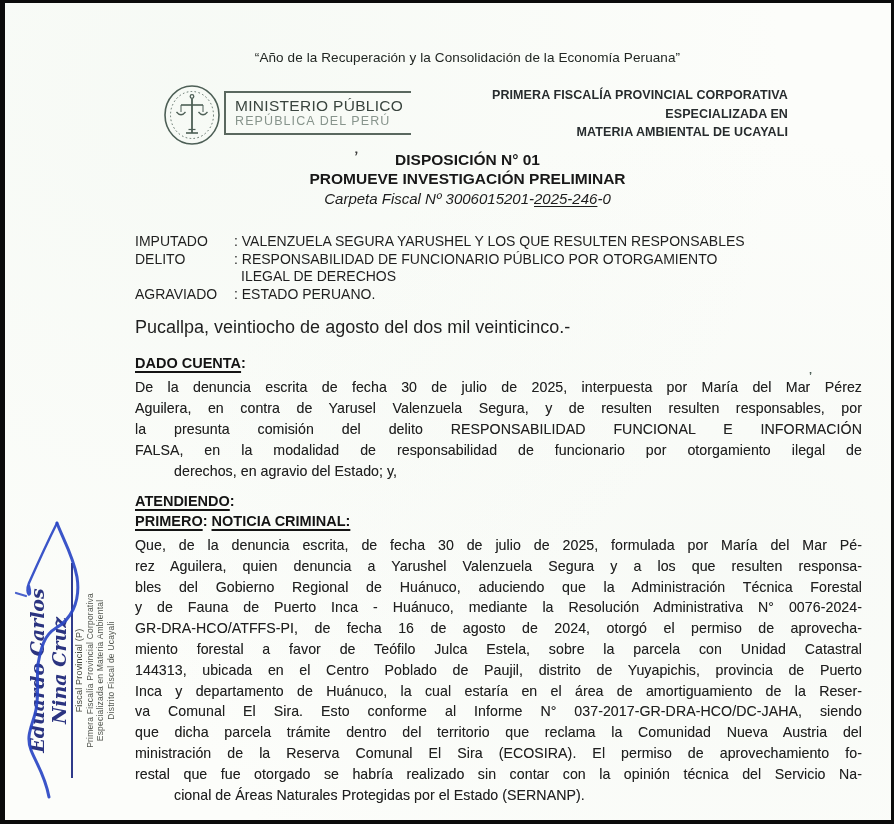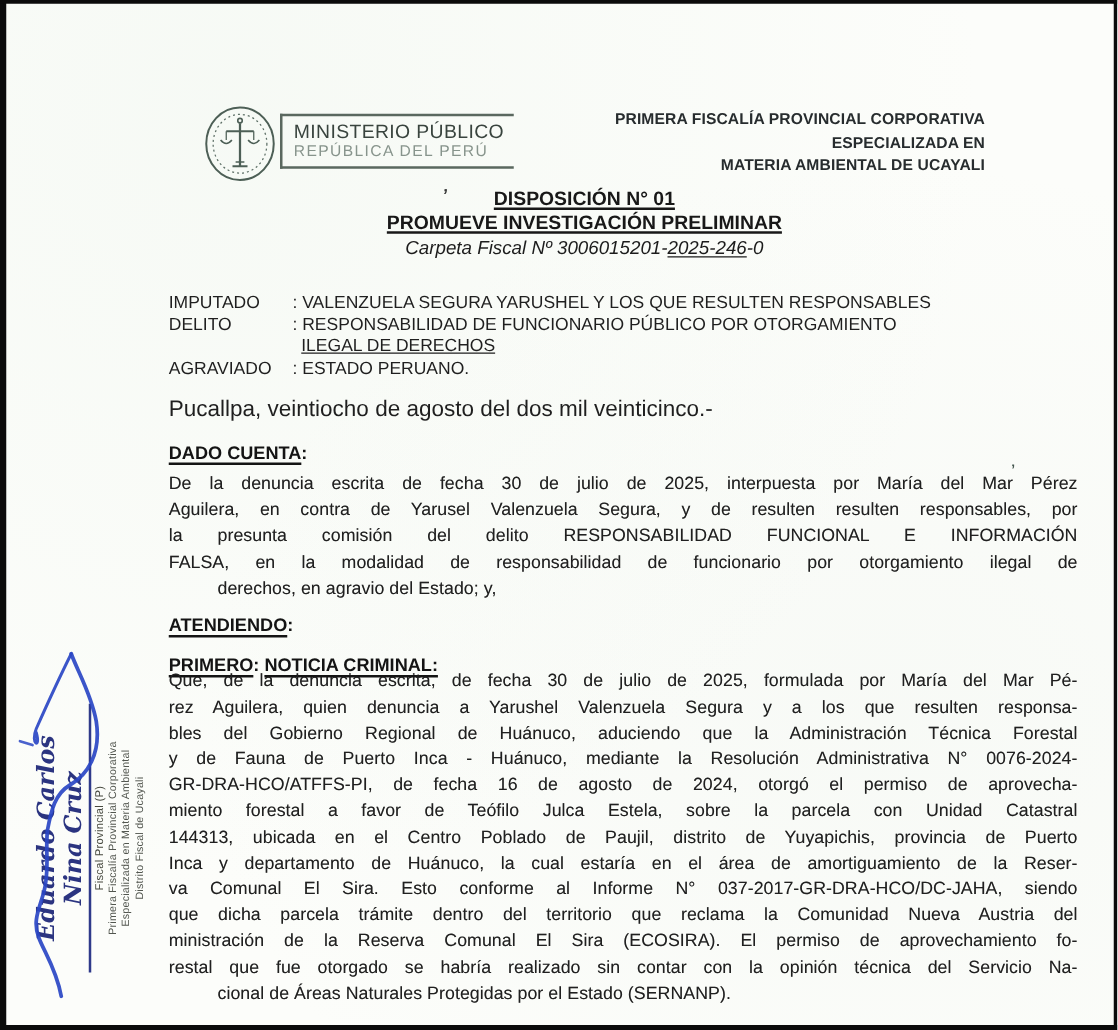--- a/index.html
+++ b/index.html
@@ -25,36 +25,36 @@
     border-top:2px solid #5a685f;border-bottom:2px solid #5a685f;border-left:2px solid #5a685f;
     padding:4px 8px 4px 9px;}
   .logo-title{font-size:15.5px;font-weight:normal;color:#39443e;letter-spacing:.3px;line-height:17px;}
   .logo-sub{font-size:12.5px;color:#87948c;letter-spacing:1.1px;line-height:15px;}
 
   .office{position:absolute;left:430px;top:86px;width:358px;text-align:right;
     font-size:12.5px;font-weight:600;color:#272c2e;line-height:18.5px;letter-spacing:.1px;}
 
   .titleblock{position:absolute;left:135px;top:151px;width:665px;text-align:center;}
   .t-line{font-size:15.5px;font-weight:bold;color:#181818;line-height:18.5px;
-    text-decoration:underline;text-decoration-thickness:1.6px;text-underline-offset:2px;}
+    text-decoration-thickness:1.6px;text-underline-offset:2px;}
   .t-case{font-size:15px;font-style:italic;color:#1c1c1c;line-height:20px;margin-top:1px;}
   .t-case u{text-decoration-thickness:1.4px;text-underline-offset:2px;}
 
   .parties{position:absolute;left:135px;top:233px;width:727px;font-size:14px;line-height:17.6px;}
   .p-row{white-space:nowrap;}
   .p-label{display:inline-block;width:99px;}
-  .p-indent{padding-left:106px;text-decoration:underline;}
+  .p-indent{padding-left:106px;}
 
   .dateline{position:absolute;left:135px;top:317px;font-size:18px;}
 
   .head{font-size:14.5px;font-weight:bold;color:#141414;}
   .head u{text-decoration-thickness:1.6px;text-underline-offset:2.5px;}
   .head-dado{position:absolute;left:135px;top:355px;}
   .head-aten{position:absolute;left:135px;top:493px;}
-  .head-prim{position:absolute;left:135px;top:525px;}
+  .head-prim{position:absolute;left:135px;top:513px;}
 
   .para{position:absolute;left:135px;width:727px;font-size:14.2px;color:#202020;
     letter-spacing:.05px;text-shadow:0 0 .4px rgba(0,0,0,.28);}
   .para1{top:377px;line-height:21px;}
   .para2{top:535px;line-height:20.8px;}
   .jline{text-align:justify;text-align-last:justify;}
   .jline.last{text-align-last:left;margin-left:39px;}
 
   .mark{position:absolute;color:#3a3a3a;font-weight:bold;}
   .mark1{left:354px;top:148px;font-size:14px;transform:rotate(8deg);}
@@ -71,20 +71,21 @@
 </head>
 <body>
 
 <div class="page">
 
   <div class="edge edge-left"></div>
   <div class="edge edge-top"></div>
   <div class="edge edge-right"></div>
   <div class="edge edge-bottom"></div>
 
+  <div class="quote">“Año de la Recuperación y la Consolidación de la Economía Peruana”</div>
 
   <div class="seal">
     <svg width="60" height="64" viewBox="0 0 60 64">
       <ellipse cx="30" cy="32" rx="27" ry="29" fill="none" stroke="#4d5f56" stroke-width="1.6"></ellipse>
       <ellipse cx="30" cy="32" rx="21.5" ry="23.5" fill="none" stroke="#5d6f66" stroke-width="1" stroke-dasharray="1.6 2.4"></ellipse>
       <circle cx="30" cy="13.5" r="1.8" fill="none" stroke="#4d5f56" stroke-width="1.3"></circle>
       <line x1="30" y1="15.5" x2="30" y2="50" stroke="#4d5f56" stroke-width="1.8"></line>
       <line x1="19" y1="22" x2="41" y2="22" stroke="#4d5f56" stroke-width="1.6"></line>
       <line x1="19" y1="22" x2="19" y2="29" stroke="#4d5f56" stroke-width="1"></line>
       <line x1="41" y1="22" x2="41" y2="29" stroke="#4d5f56" stroke-width="1"></line>

